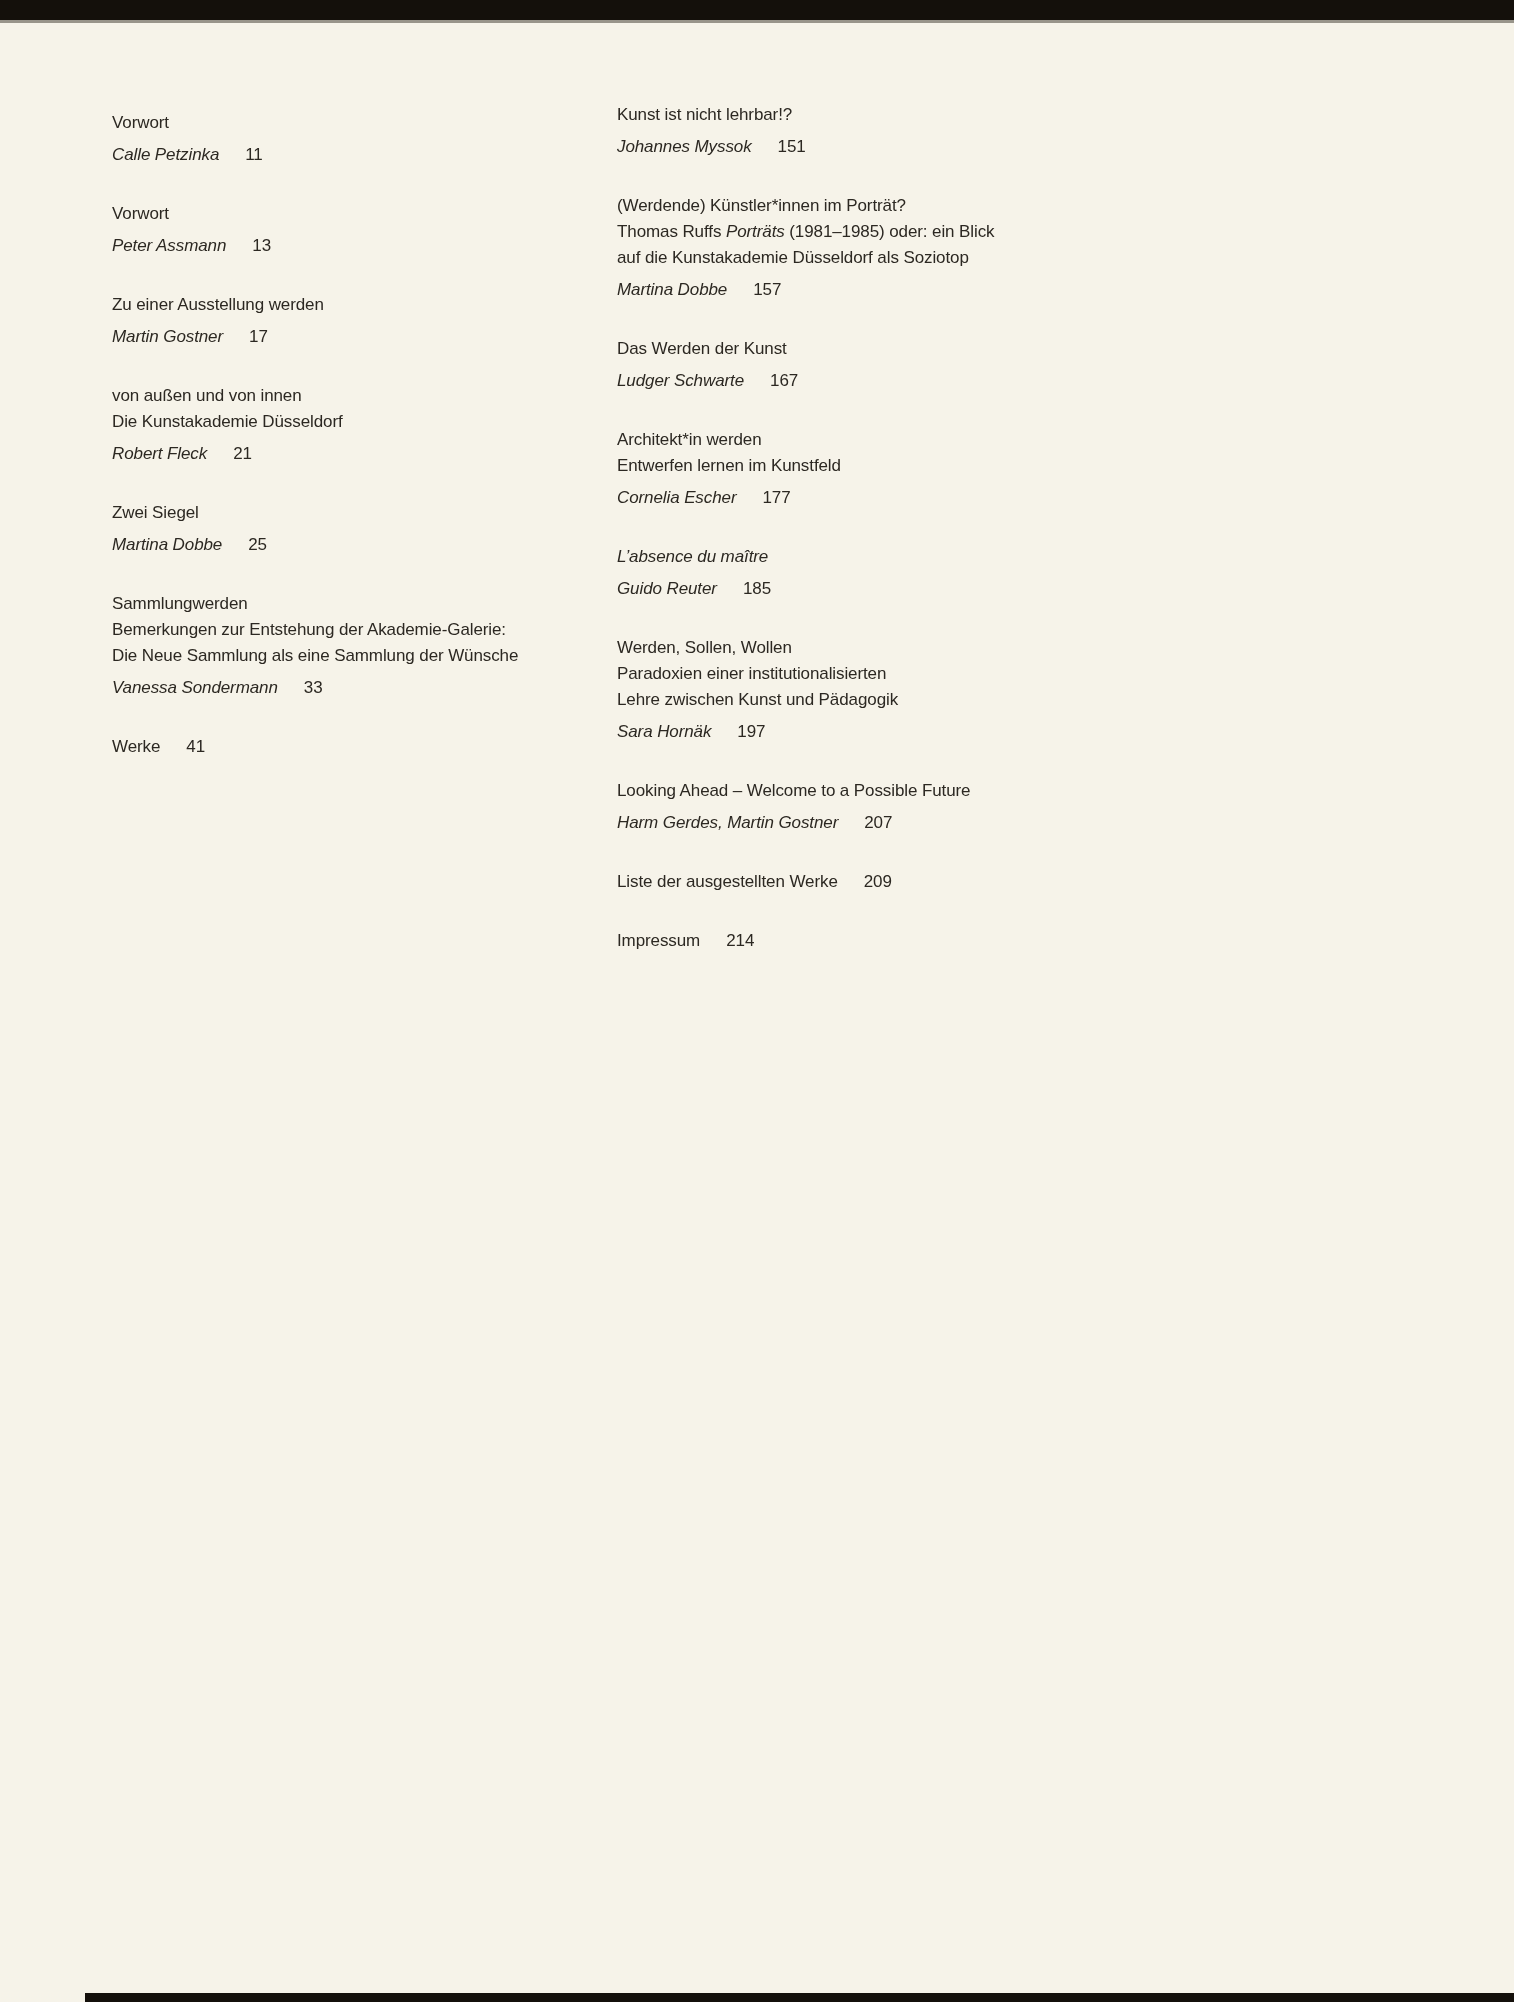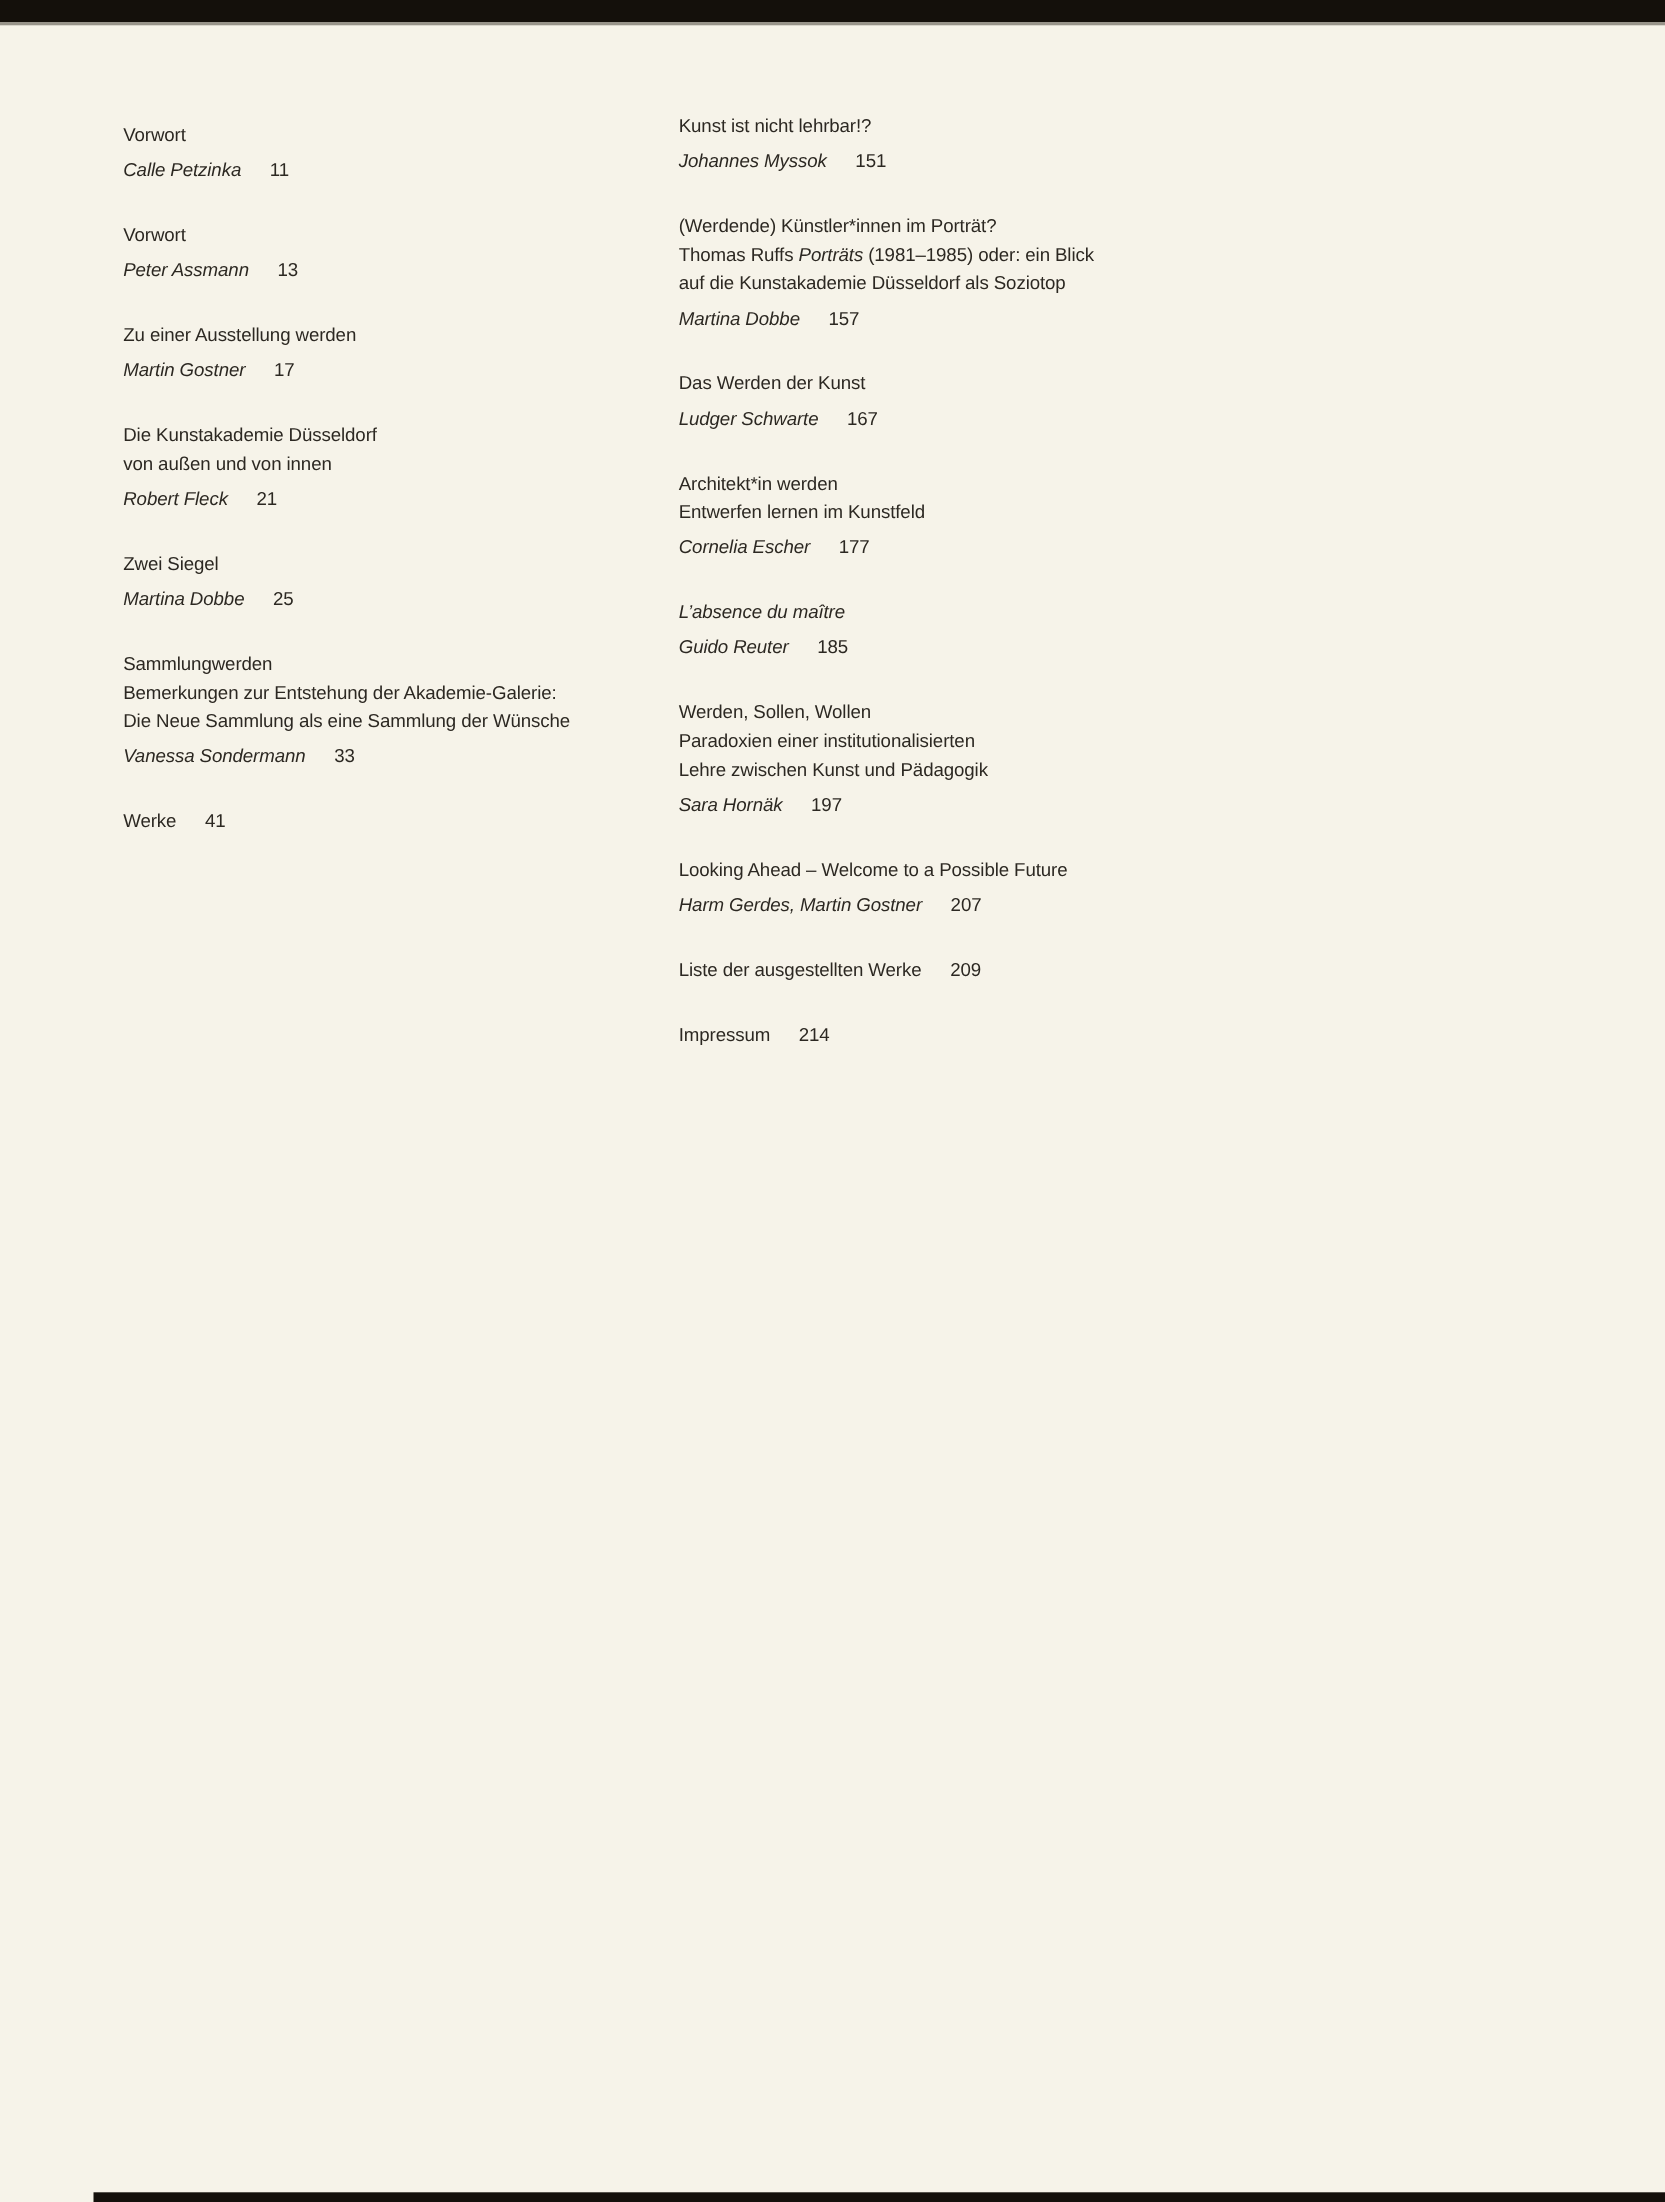--- a/index.html
+++ b/index.html
@@ -52,22 +52,22 @@
     </div>
     <div class="toc-entry">
       <div class="title-line"><span class="">Vorwort</span></div>
       <div class="author-line"><span class="author">Peter Assmann</span><span class="page-num">13</span></div>
     </div>
     <div class="toc-entry">
       <div class="title-line"><span class="">Zu einer Ausstellung werden</span></div>
       <div class="author-line"><span class="author">Martin Gostner</span><span class="page-num">17</span></div>
     </div>
     <div class="toc-entry">
+      <div class="title-line"><span class="">von außen und von innen</span></div>
       <div class="title-line"><span class="">Die Kunstakademie Düsseldorf</span></div>
-      <div class="title-line"><span class="">von außen und von innen</span></div>
       <div class="author-line"><span class="author">Robert Fleck</span><span class="page-num">21</span></div>
     </div>
     <div class="toc-entry">
       <div class="title-line"><span class="">Zwei Siegel</span></div>
       <div class="author-line"><span class="author">Martina Dobbe</span><span class="page-num">25</span></div>
     </div>
     <div class="toc-entry">
       <div class="title-line"><span class="">Sammlungwerden</span></div>
       <div class="title-line"><span class="">Bemerkungen zur Entstehung der Akademie-Galerie:</span></div>
       <div class="title-line"><span class="">Die Neue Sammlung als eine Sammlung der Wünsche</span></div>

